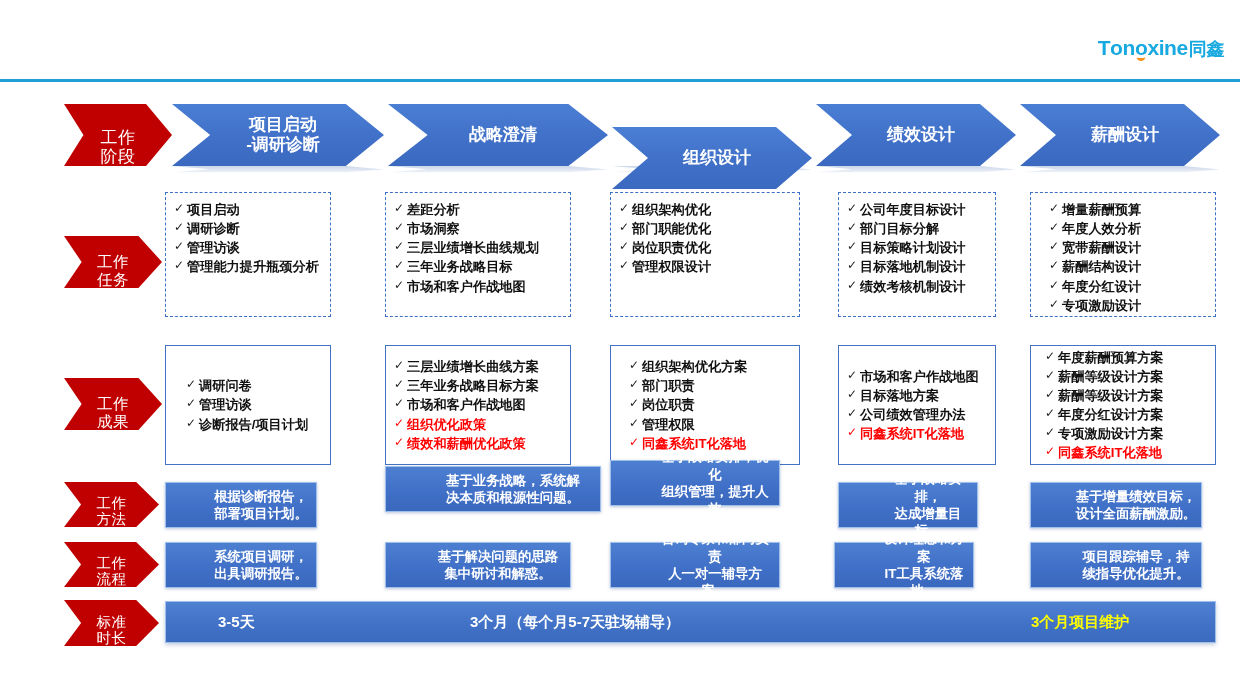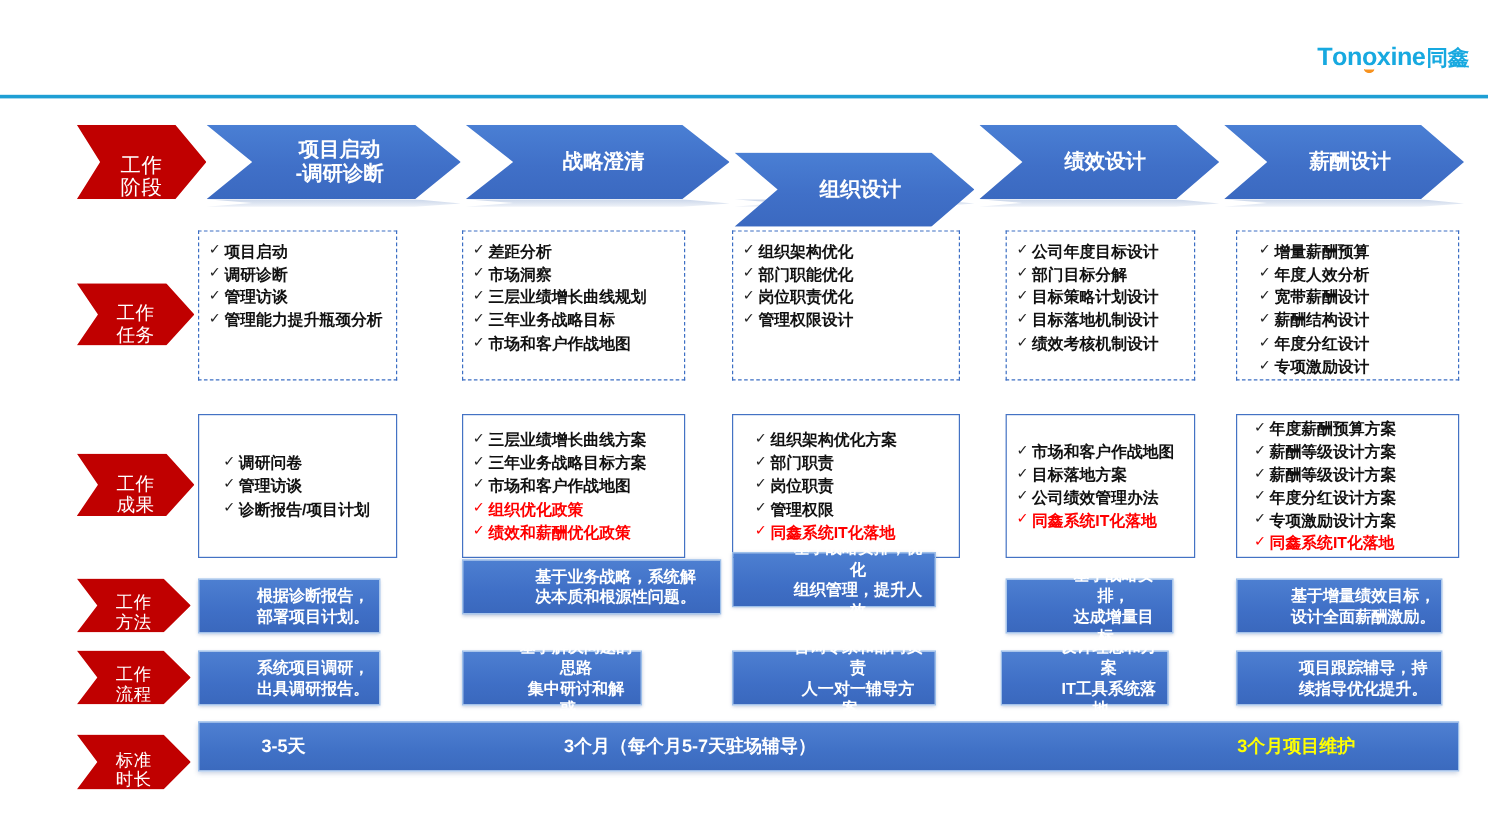--- a/index.html
+++ b/index.html
@@ -235,21 +235,21 @@
 <div class="rowlabel" style="left:64px; top:482px; width:95px; height:45px; font-size:14.5px;">
   <span>工作</span>
   <span>方法</span>
 </div>
 
 <div class="rowlabel" style="left:64px; top:542px; width:95px; height:45px; font-size:14.5px;">
   <span>工作</span>
   <span>流程</span>
 </div>
 
-<div class="rowlabel" style="left:64px; top:600px; width:95px; height:46px; font-size:14.5px;margin-top:12px;">
+<div class="rowlabel" style="left:64px; top:600px; width:95px; height:46px; font-size:14.5px;">
   <span>标准</span>
   <span>时长</span>
 </div>
 
 <div class="stage-shadow" style="left:172px; width:212px;"></div>
 <div class="stage" style="left:172px; width:212px;">
   <span>项目启动</span>
   <span>-调研诊断</span>
 </div>
 
@@ -509,21 +509,21 @@
 </div>
 <div class="blockbox" style="left:1030px; top:482px; width:172px; height:46px;">
   <span>基于增量绩效目标，</span>
   <span>设计全面薪酬激励。</span>
 </div>
 
 <div class="blockbox" style="left:165px; top:542px; width:152px; height:46px;">
   <span>系统项目调研，</span>
   <span>出具调研报告。</span>
 </div>
-<div class="blockbox" style="left:385px; top:542px; width:150px; height:46px;">
+<div class="blockbox" style="left:385px; top:542px; width:186px; height:46px;">
   <span>基于解决问题的思路</span>
   <span>集中研讨和解惑。</span>
 </div>
 <div class="blockbox" style="left:610px; top:542px; width:170px; height:46px;">
   <span>咨询专家和部门负责</span>
   <span>人一对一辅导方案。</span>
 </div>
 <div class="blockbox" style="left:834px; top:542px; width:140px; height:46px;">
   <span>设计理念和方案</span>
   <span>IT工具系统落地。</span>

